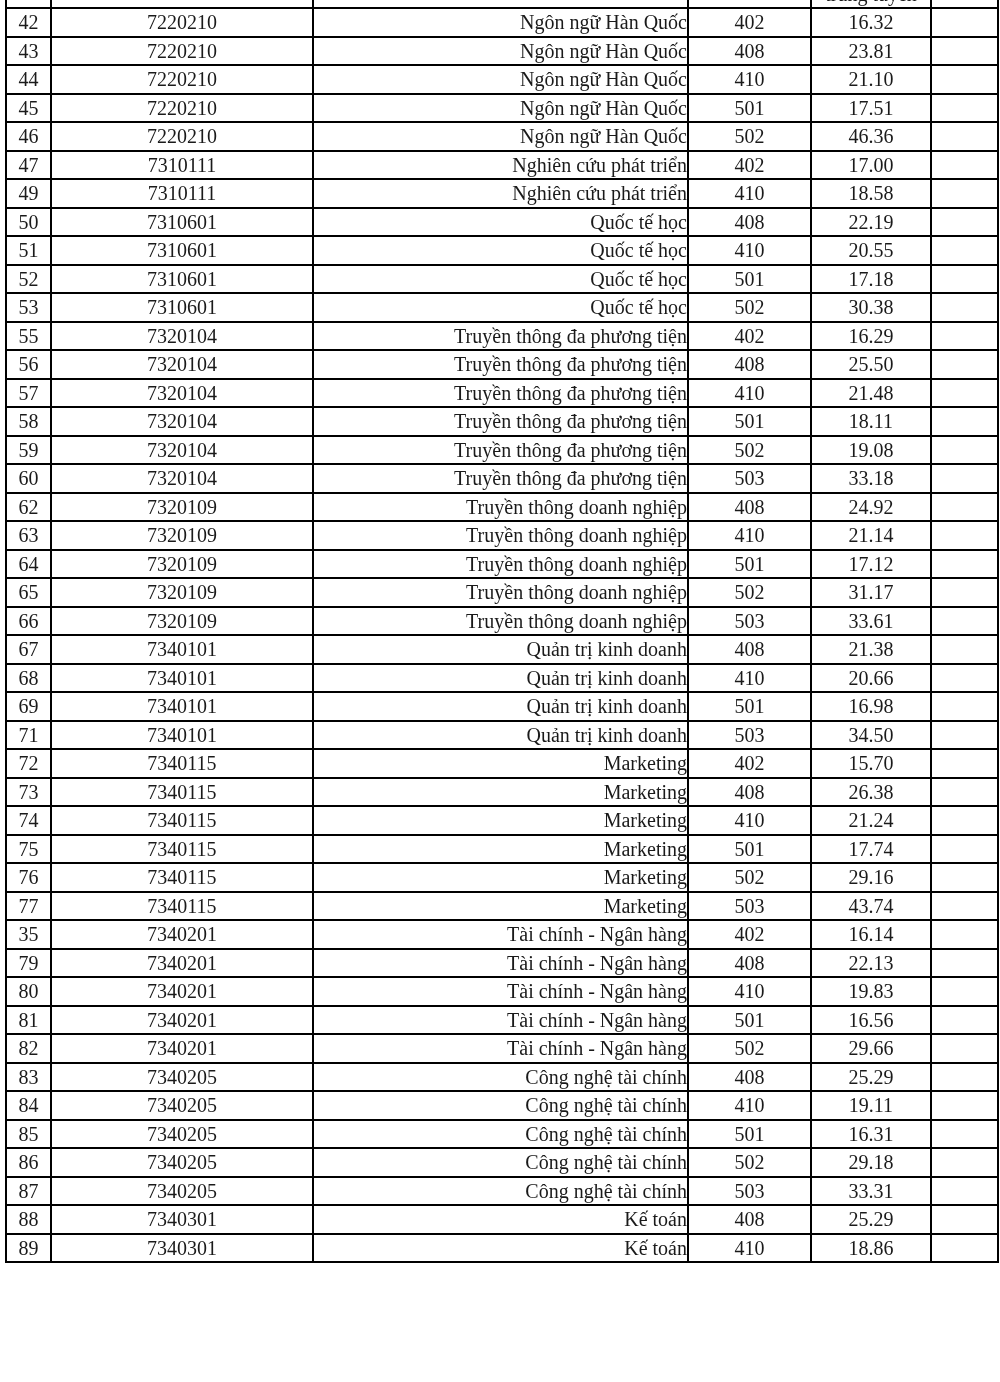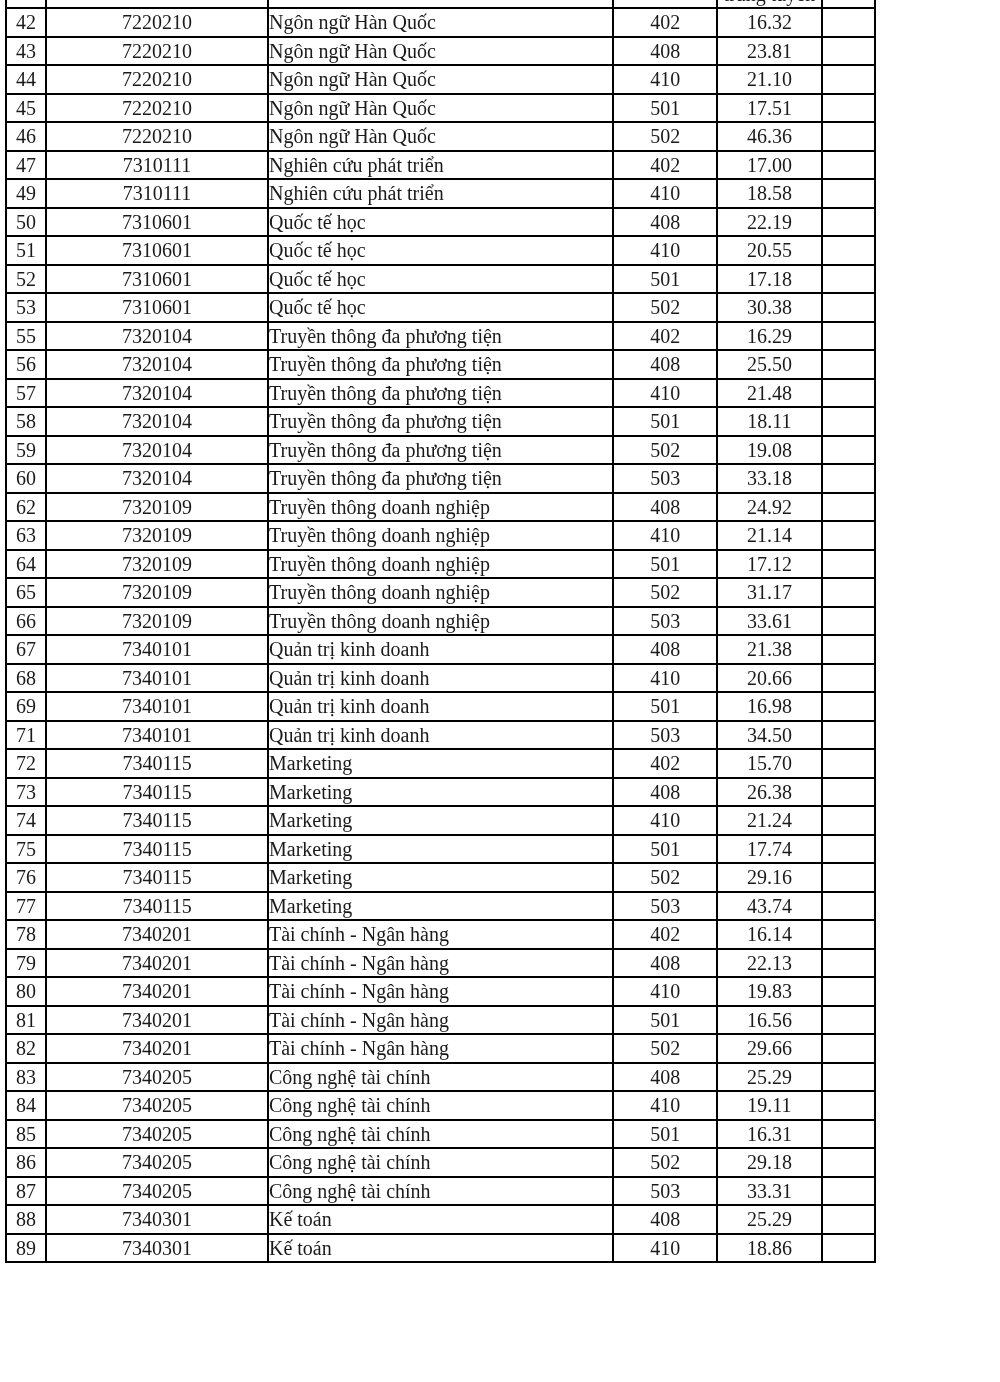--- a/index.html
+++ b/index.html
@@ -6,21 +6,21 @@
     margin: 0;
     padding: 0;
     background: #ffffff;
     width: 1000px;
     height: 1382px;
     overflow: hidden;
     font-family: "Liberation Serif", "DejaVu Serif", serif;
   }
   .page {
     position: relative;
-    width: 876px;
+    width: 1000px;
     height: 1382px;
     background: #ffffff;
   }
   table.score-table {
     position: absolute;
     left: 5px;
     top: -3px;
     border-collapse: collapse;
     table-layout: fixed;
   }
@@ -32,21 +32,21 @@
     height: 26.5px;
     line-height: 26px;
     white-space: nowrap;
     overflow: hidden;
     background: #ffffff;
   }
   td.c-stt, td.c-code, td.c-combo, td.c-score {
     text-align: center;
   }
   td.c-major {
-    text-align: left;
+    text-align: right;
     padding-left: 3px;
   }
   td.c-note {
     text-align: center;
   }
   tr.header-clip td {
     height: 8px;
     line-height: 8px;
   }
   .clip-box {
@@ -342,21 +342,21 @@
         </tr>
         <tr>
           <td class="c-stt">77</td>
           <td class="c-code">7340115</td>
           <td class="c-major">Marketing</td>
           <td class="c-combo">503</td>
           <td class="c-score">43.74</td>
           <td class="c-note"></td>
         </tr>
         <tr>
-          <td class="c-stt">78</td>
+          <td class="c-stt">35</td>
           <td class="c-code">7340201</td>
           <td class="c-major">Tài chính - Ngân hàng</td>
           <td class="c-combo">402</td>
           <td class="c-score">16.14</td>
           <td class="c-note"></td>
         </tr>
         <tr>
           <td class="c-stt">79</td>
           <td class="c-code">7340201</td>
           <td class="c-major">Tài chính - Ngân hàng</td>

